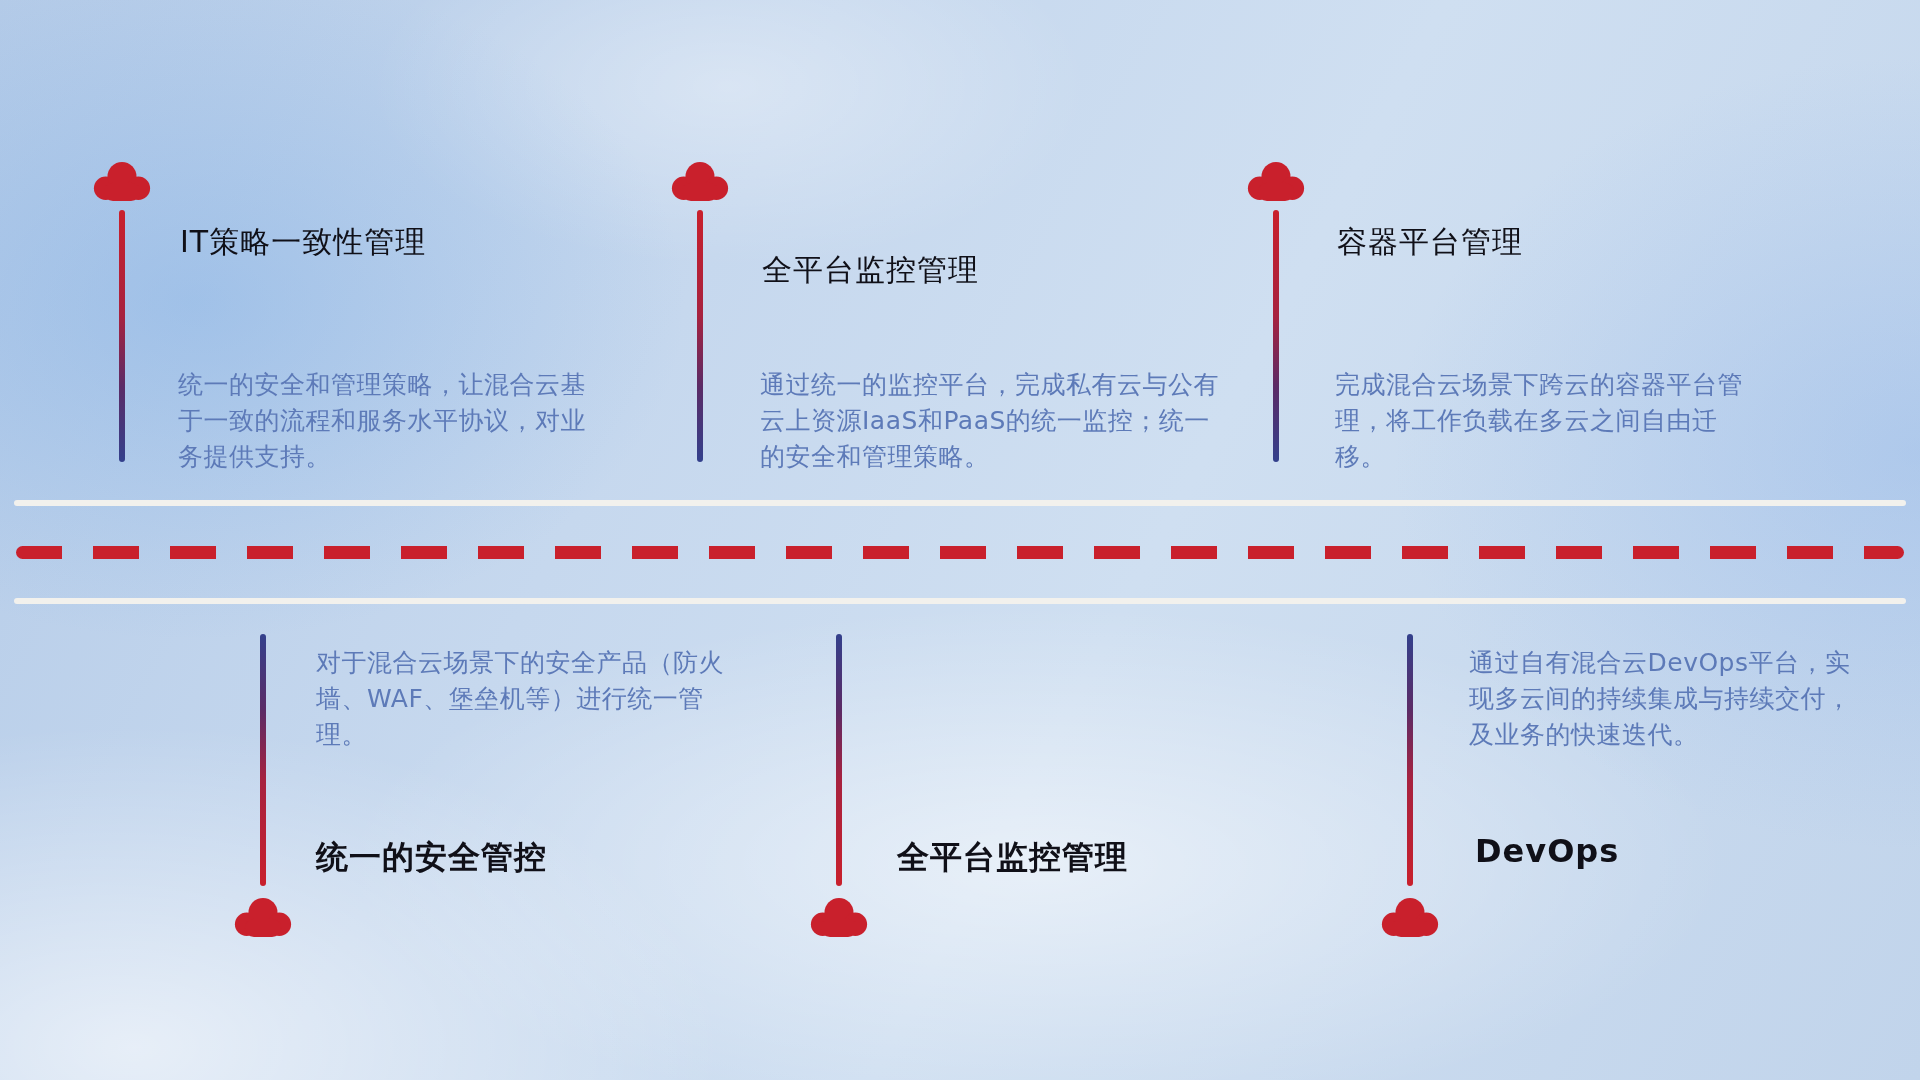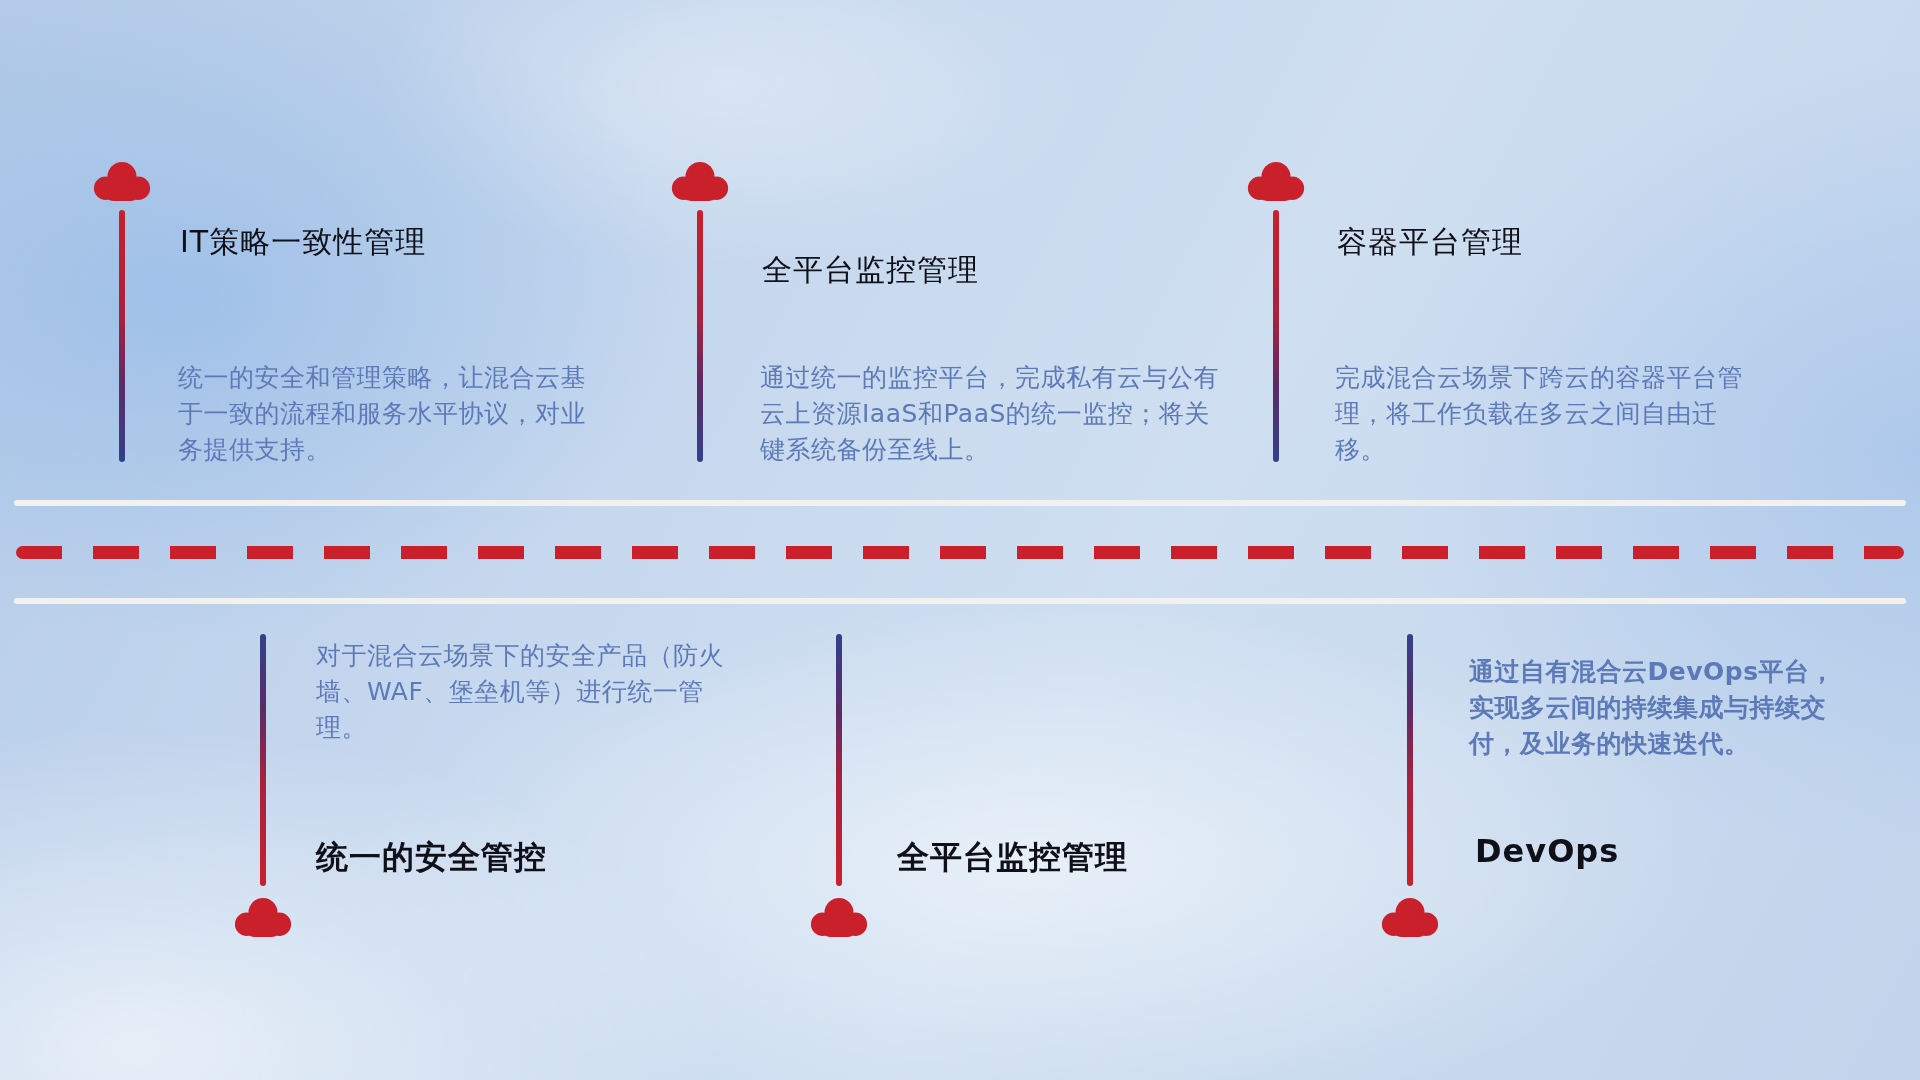--- a/index.html
+++ b/index.html
@@ -71,20 +71,21 @@
     font-weight: 700;
     color: #101018;
     letter-spacing: 1px;
     white-space: nowrap;
   }
   .desc {
     font-size: 25px;
     line-height: 36px;
     color: #5d7ab8;
     letter-spacing: 0.5px;
+    margin-top: 7px;
   }
 
   
   .t1 { left: 93px;   top: 160px; }
   .t2 { left: 671px;  top: 160px; }
   .t3 { left: 1247px; top: 160px; }
   .t1 .cloud, .t2 .cloud, .t3 .cloud { left: 0; top: 0; }
   .t1 .connector, .t2 .connector, .t3 .connector { left: 26px; top: 50px; }
   .t1 .title-top { left: 87px; top: 62px; }
   .t2 .title-top { left: 91px; top: 62px; margin-top: 28px; }
@@ -94,21 +95,21 @@
   .t3 .desc { left: 88px; top: 200px; width: 420px; }
 
   
   .b1 { left: 234px;  top: 634px; }
   .b2 { left: 810px;  top: 634px; }
   .b3 { left: 1381px; top: 634px; }
   .b1 .connector, .b2 .connector, .b3 .connector { left: 26px; top: 0; }
   .b1 .cloud, .b2 .cloud, .b3 .cloud { left: 0; top: 262px; }
   .b1 .desc { left: 82px; top: 4px; width: 424px; }
   .b2 .desc { left: 87px; top: 4px; width: 416px; }
-  .b3 .desc { left: 88px; top: 20px; width: 388px; font-weight: bold; }
+  .b3 .desc { left: 88px; top: 4px; width: 388px; }
   .b1 .title-bottom { left: 82px; top: 202px; }
   .b2 .title-bottom { left: 87px; top: 202px; }
   .b3 .title-bottom { left: 94px; top: 198px; }
 </style>
 </head>
 <body>
 
 <div class="stage">
 
   <div class="line-solid line-top"></div>
@@ -137,21 +138,21 @@
         <g fill="#c9202c">
           <circle cx="14" cy="30" r="13"></circle>
           <circle cx="32" cy="17" r="16"></circle>
           <circle cx="50" cy="30" r="13"></circle>
           <rect x="12" y="24" width="40" height="20" rx="10"></rect>
         </g>
       </svg>
     </div>
     <div class="connector down"></div>
     <div class="title-top">全平台监控管理</div>
-    <div class="desc">通过统一的监控平台，完成私有云与公有云上资源IaaS和PaaS的统一监控；将关键系统备份至线上。</div>
+    <div class="desc">通过统一的监控平台，完成私有云与公有云上资源IaaS和PaaS的统一监控；统一的安全和管理策略。</div>
   </div>
 
   <div class="item t3">
     <div class="cloud">
       <svg viewBox="0 0 64 44">
         <g fill="#c9202c">
           <circle cx="14" cy="30" r="13"></circle>
           <circle cx="32" cy="17" r="16"></circle>
           <circle cx="50" cy="30" r="13"></circle>
           <rect x="12" y="24" width="40" height="20" rx="10"></rect>

